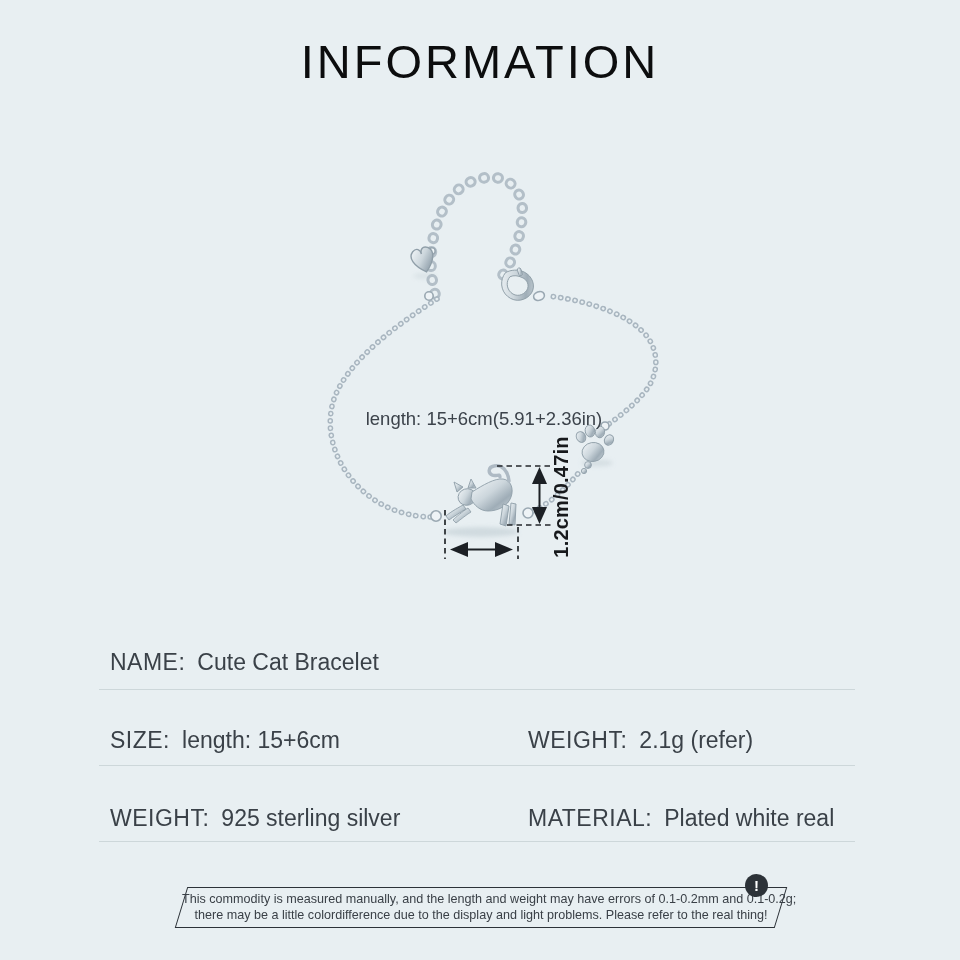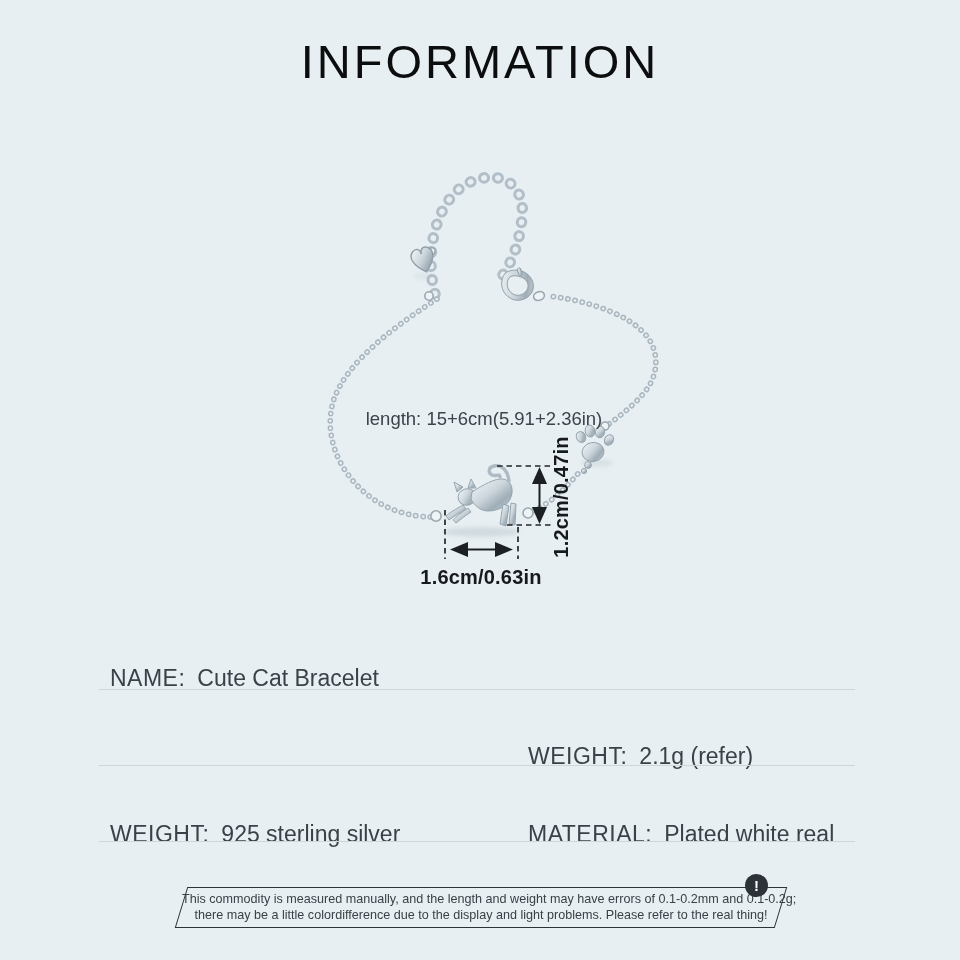--- a/index.html
+++ b/index.html
@@ -34,21 +34,21 @@
     font-size:20px;text-align:center;letter-spacing:.2px;white-space:nowrap;
   }
   .measure-w{left:381px;top:566px;width:200px;}
   .measure-h{
     left:462px;top:485px;width:200px;height:24px;
     transform:rotate(-90deg);
   }
 
   
   .spec-row{position:absolute;left:0;width:960px;height:28px;}
-  .spec-cell{position:absolute;top:16px;white-space:nowrap;
+  .spec-cell{position:absolute;top:0;white-space:nowrap;
     font-size:23px;color:#3a4148;line-height:28px;text-align:center;}
   .spec-cell .lbl{letter-spacing:.5px;}
   .spec-cell .val{margin-left:12px;}
   .cell-left{left:110px;}
   .cell-right{left:528px;}
   .row1{top:648px;} .row2{top:726px;} .row3{top:804px;}
   .divider{position:absolute;left:99px;width:756px;height:1px;background:#cdd7da;}
   .div1{top:689px;} .div2{top:765px;} .div3{top:841px;}
 
   
@@ -183,32 +183,34 @@
     <g>
       <line class="mline" x1="466" y1="549.5" x2="497" y2="549.5"></line>
       <polygon class="mhead" points="450,549.5 468,542 468,557"></polygon>
       <polygon class="mhead" points="513,549.5 495,542 495,557"></polygon>
     </g>
   </svg>
 
   <div class="caption">
     <div>length: 15+6cm(5.91+2.36in)</div>
   </div>
-  <div class="measure-label measure-w">1.6cm/0.63in</div>
   <div class="measure-label measure-h">1.2cm/0.47in</div>
 
   <div>
     <div class="spec-row row1">
       <div class="spec-cell cell-left">
         <span class="lbl">NAME:</span><span class="val">Cute Cat Bracelet</span>
       </div>
     </div>
     <div class="divider div1"></div>
 
     <div class="spec-row row2">
+      <div class="spec-cell cell-left">
+        <span class="lbl">SIZE:</span><span class="val">length: 15+6cm</span>
+      </div>
       <div class="spec-cell cell-right">
         <span class="lbl">WEIGHT:</span><span class="val">2.1g (refer)</span>
       </div>
     </div>
     <div class="divider div2"></div>
 
     <div class="spec-row row3">
       <div class="spec-cell cell-left">
         <span class="lbl">WEIGHT:</span><span class="val">925 sterling silver</span>
       </div>

